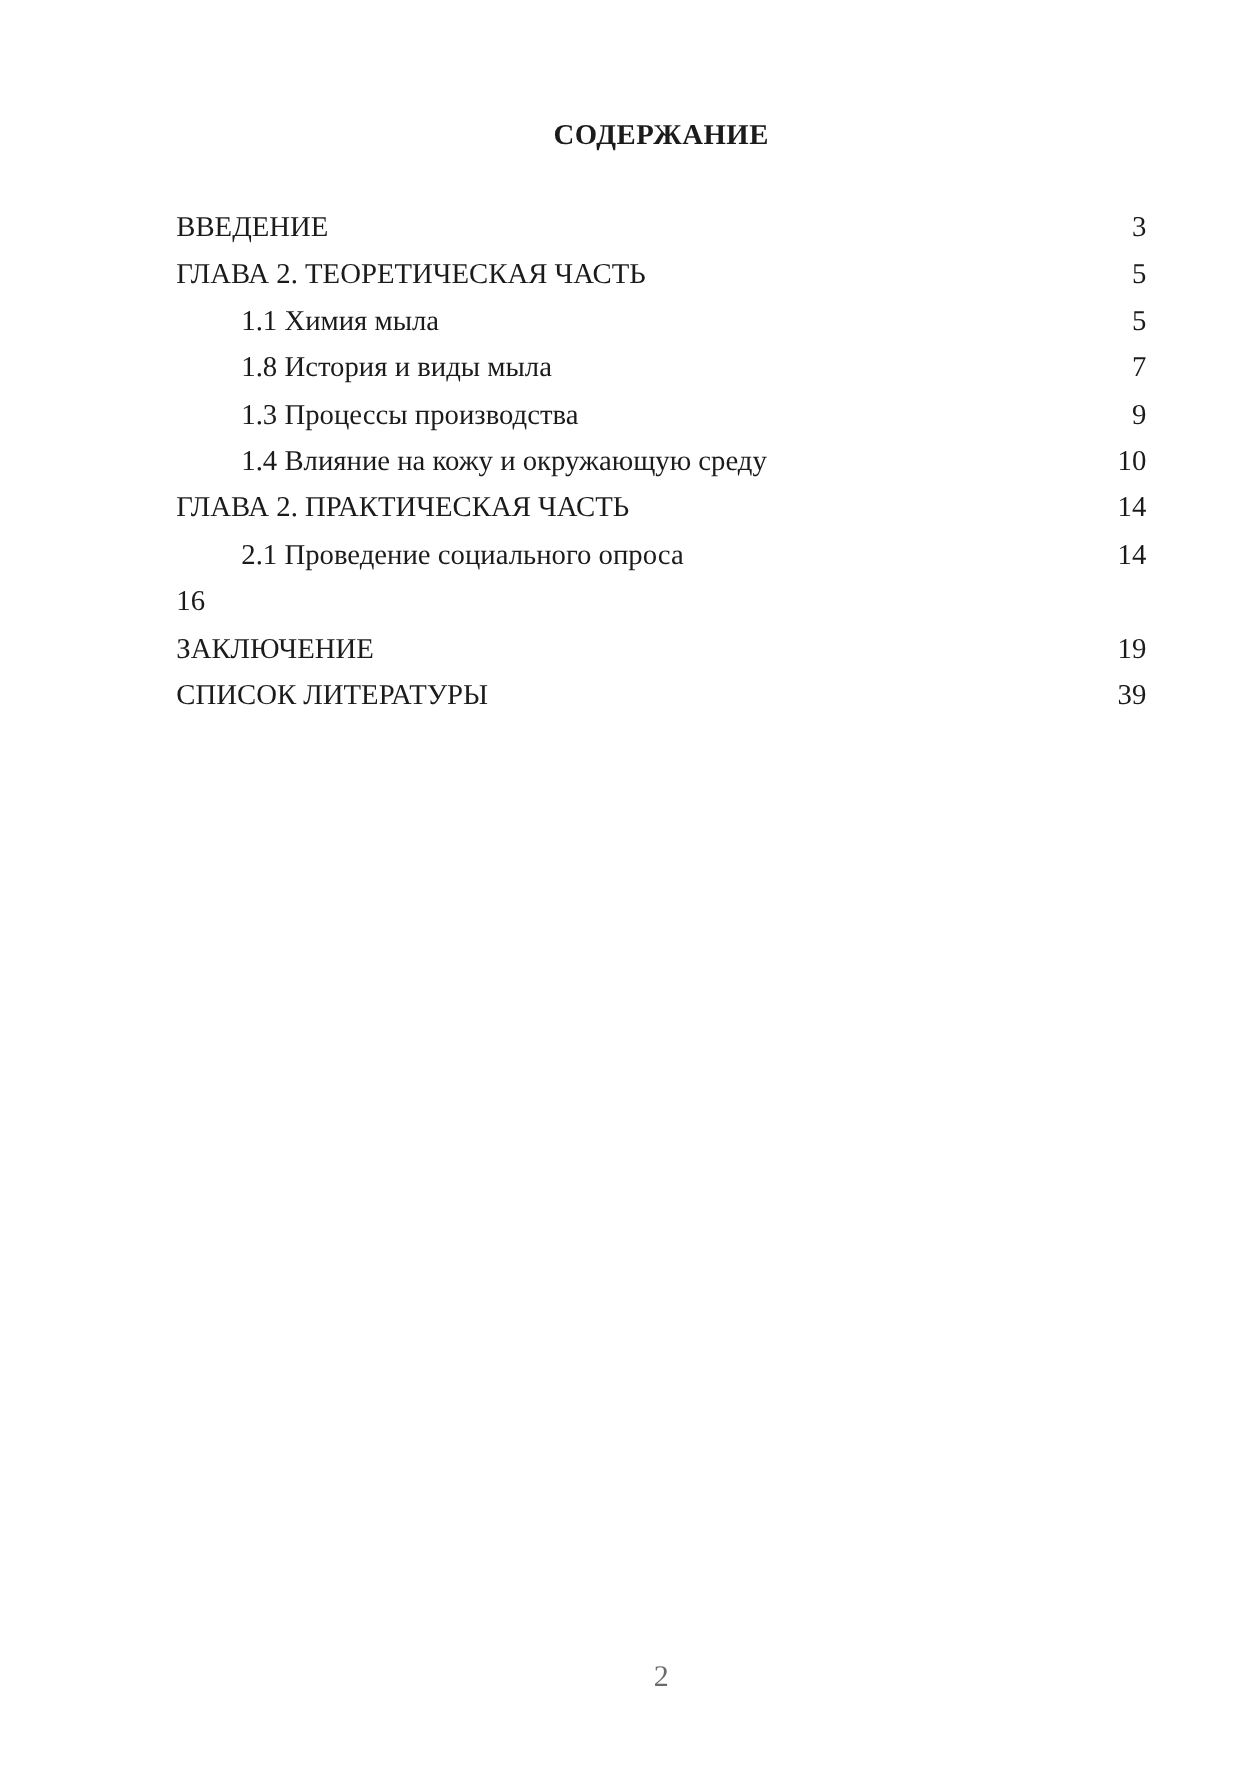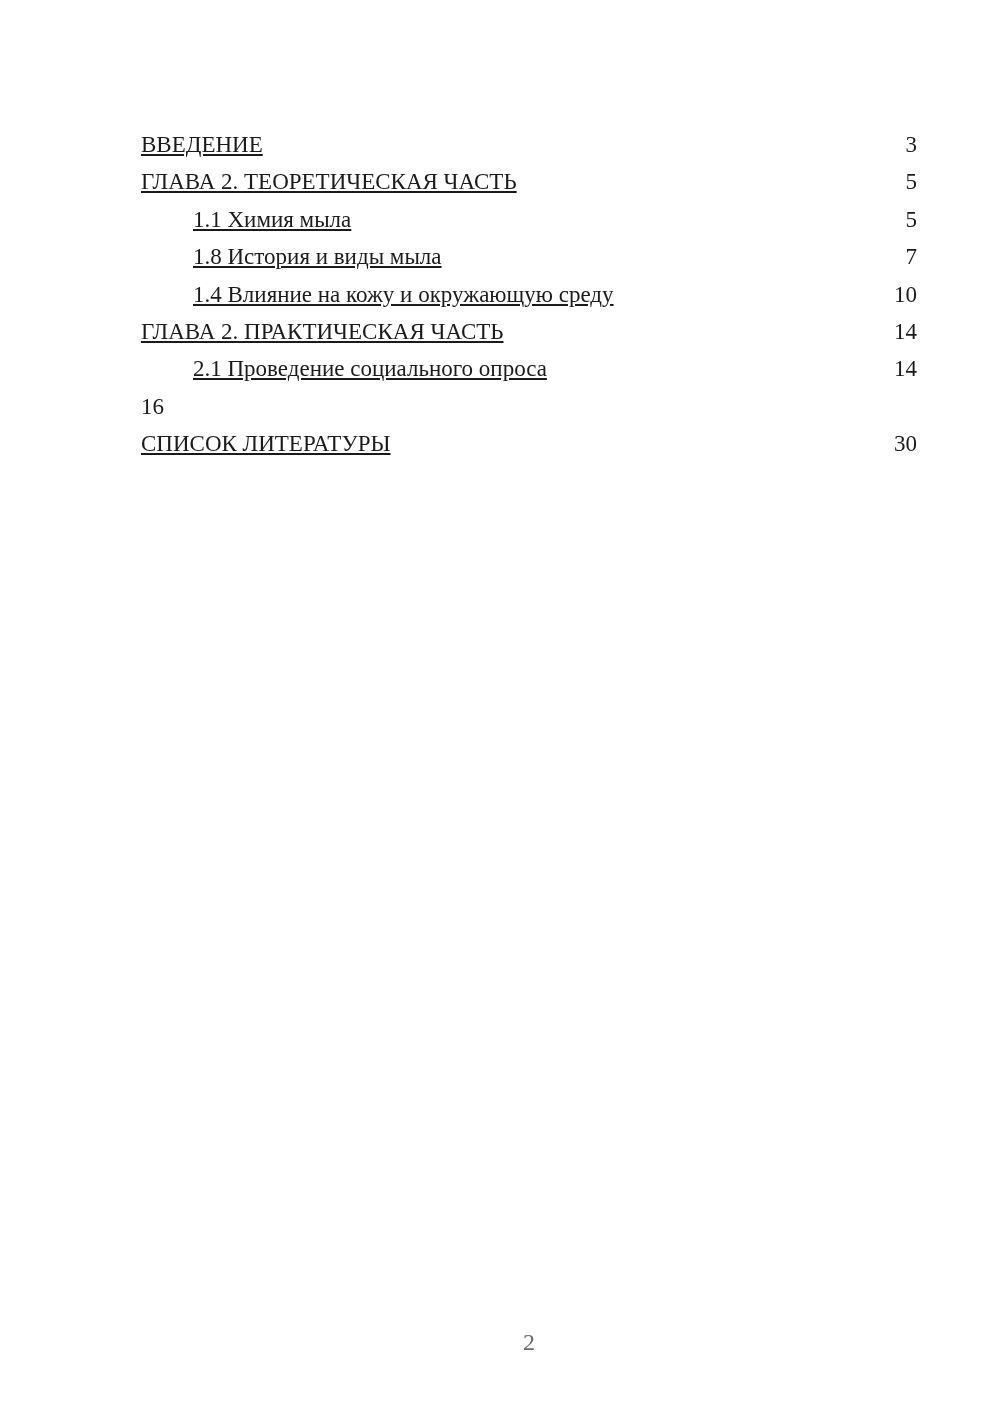--- a/index.html
+++ b/index.html
@@ -35,21 +35,20 @@
     align-items: baseline;
     font-size: 23px;
     line-height: 37.4px;
   }
   .toc-row.indent .toc-label {
     padding-left: 52px;
     text-align: right;
   }
   .toc-label {
     white-space: nowrap;
-    text-decoration: underline;
   }
   .toc-page {
     white-space: nowrap;
     text-align: right;
   }
   .footer-pagenum {
     position: absolute;
     left: 141px;
     width: 776px;
     top: 1324px;
@@ -57,52 +56,61 @@
     font-size: 24px;
     line-height: 36px;
     color: #6b6b6b;
   }
 </style>
 </head>
 <body>
 
 <div class="page">
   <div class="content">
+    <div class="doc-title">СОДЕРЖАНИЕ</div>
     <div class="toc" id="toc">
         <div class="toc-row">
           <span class="toc-label">ВВЕДЕНИЕ</span>
           <span class="toc-page">3</span>
         </div>
         <div class="toc-row">
           <span class="toc-label">ГЛАВА 2. ТЕОРЕТИЧЕСКАЯ ЧАСТЬ</span>
           <span class="toc-page">5</span>
         </div>
         <div class="toc-row indent">
           <span class="toc-label">1.1 Химия мыла</span>
           <span class="toc-page">5</span>
         </div>
         <div class="toc-row indent">
           <span class="toc-label">1.8 История и виды мыла</span>
           <span class="toc-page">7</span>
         </div>
         <div class="toc-row indent">
+          <span class="toc-label">1.3 Процессы производства</span>
+          <span class="toc-page">9</span>
+        </div>
+        <div class="toc-row indent">
           <span class="toc-label">1.4 Влияние на кожу и окружающую среду</span>
           <span class="toc-page">10</span>
         </div>
         <div class="toc-row">
           <span class="toc-label">ГЛАВА 2. ПРАКТИЧЕСКАЯ ЧАСТЬ</span>
           <span class="toc-page">14</span>
         </div>
         <div class="toc-row indent">
           <span class="toc-label">2.1 Проведение социального опроса</span>
           <span class="toc-page">14</span>
         </div>
         <div class="toc-row indent">
           <span class="toc-page">16</span>
         </div>
         <div class="toc-row">
+          <span class="toc-label">ЗАКЛЮЧЕНИЕ</span>
+          <span class="toc-page">19</span>
+        </div>
+        <div class="toc-row">
           <span class="toc-label">СПИСОК ЛИТЕРАТУРЫ</span>
-          <span class="toc-page">30</span>
+          <span class="toc-page">39</span>
         </div>
       </div>
   </div>
   <div class="footer-pagenum">2</div>
 </div>
 
 </body></html>

